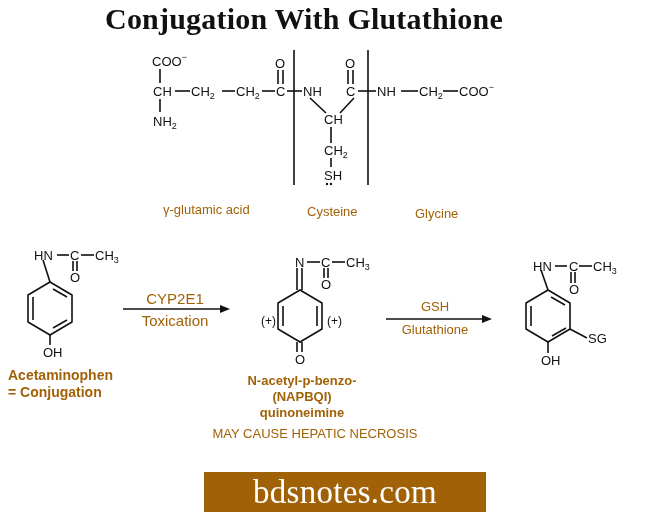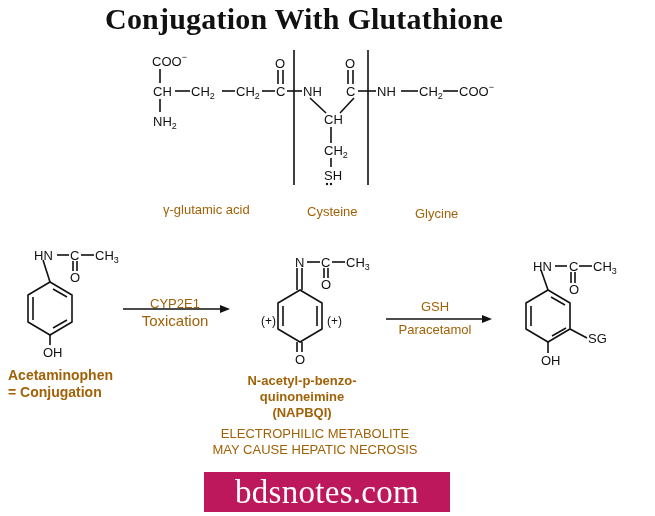--- a/index.html
+++ b/index.html
@@ -6,22 +6,22 @@
   body { width: 655px; height: 516px; position: relative; overflow: hidden;
          font-family: "Liberation Sans", sans-serif; color: #111; }
   .title { position: absolute; left: 0; top: 2px; width: 608px; text-align: center;
            font-family: "Liberation Serif", serif; font-weight: bold; font-size: 30px;
            color: #111; letter-spacing: 0.2px; }
   svg.diagram { position: absolute; left: 0; top: 0; }
   svg text { font-family: "Liberation Sans", sans-serif; fill: #111; }
   .lbl { position: absolute; font-size: 14px; color: #a16207; white-space: nowrap; }
   .bold { font-weight: bold; }
   .center { text-align: center; }
-  .watermark { position: absolute; left: 204px; top: 472px; width: 246px; height: 40px;
-               background: #be185d; color: #fff; font-family: "Liberation Serif", serif;
+  .watermark { position: absolute; left: 204px; top: 472px; width: 282px; height: 40px;
+               background: #a16207; color: #fff; font-family: "Liberation Serif", serif;
                font-size: 33px; line-height: 40px; text-align: center; letter-spacing: 0.3px; }
 </style>
 </head>
 <body>
 
 <div class="title">Conjugation With Glutathione</div>
 
 <svg class="diagram" width="655" height="516" viewBox="0 0 655 516">
   <g stroke="#111" stroke-width="1.6" fill="none">
 
@@ -160,32 +160,31 @@
 
 <div class="lbl" style="left:163px; top:202px; font-size:13px;">γ-glutamic acid</div>
 <div class="lbl" style="left:307px; top:204px; font-size:13px;">Cysteine</div>
 <div class="lbl" style="left:415px; top:206px; font-size:13px;">Glycine</div>
 
 <div class="lbl bold" style="left:8px; top:367px; font-size:14px; line-height:17px;">
   <div>Acetaminophen</div>
   <div>= Conjugation</div>
 </div>
 
-<div class="lbl center" style="left:130px; top:296px; width:90px; font-size:13px;">CYP2E1</div>
+<div class="lbl center" style="left:130px; top:290px; width:90px; font-size:15px;">CYP2E1</div>
 <div class="lbl center" style="left:130px; top:312px; width:90px; font-size:15px;">Toxication</div>
 
 <div class="lbl bold center" style="left:222px; top:373px; width:160px; font-size:13px; line-height:16px;">
   <div>N-acetyl-p-benzo-</div>
+  <div>(NAPBQI)</div>
   <div>quinoneimine</div>
-  <div>(NAPBQI)</div>
 </div>
 <div class="lbl center" style="left:200px; top:426px; width:230px; font-size:13px; line-height:16px;">
-  <div>ELECTROPHILIC METABOLITE</div>
   <div>MAY CAUSE HEPATIC NECROSIS</div>
 </div>
 
 <div class="lbl center" style="left:390px; top:299px; width:90px; font-size:13px;">GSH</div>
-<div class="lbl center" style="left:390px; top:322px; width:90px; font-size:13px;">Paracetamol</div>
+<div class="lbl center" style="left:390px; top:322px; width:90px; font-size:13px;">Glutathione</div>
 
 <div class="lbl center" style="left:470px; top:379px; width:180px; font-size:13px; line-height:15px;">
 </div>
 
 <div class="watermark">bdsnotes.com</div>
 
 </body></html>

